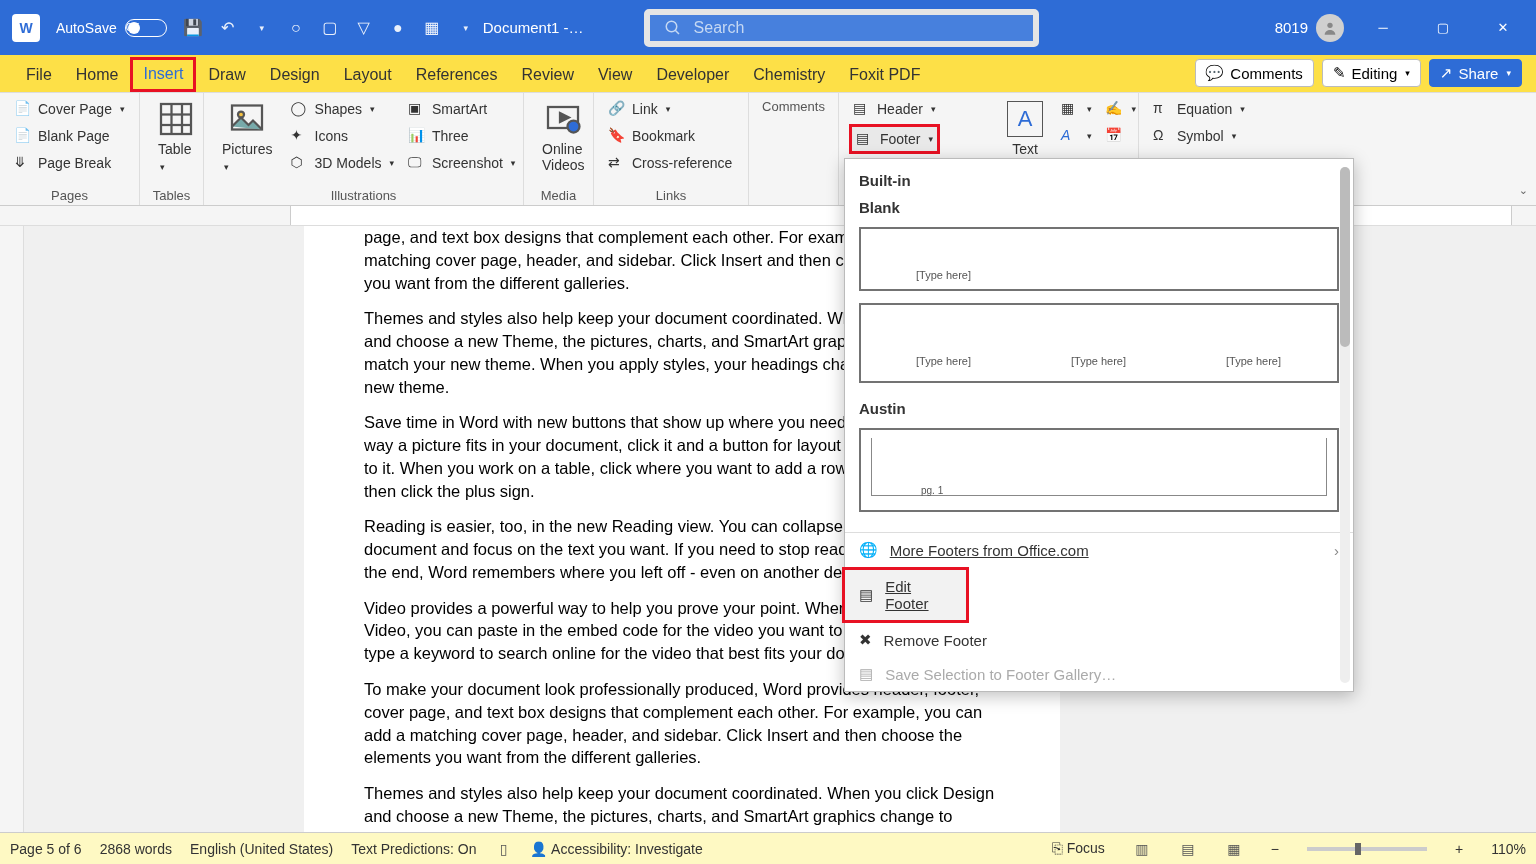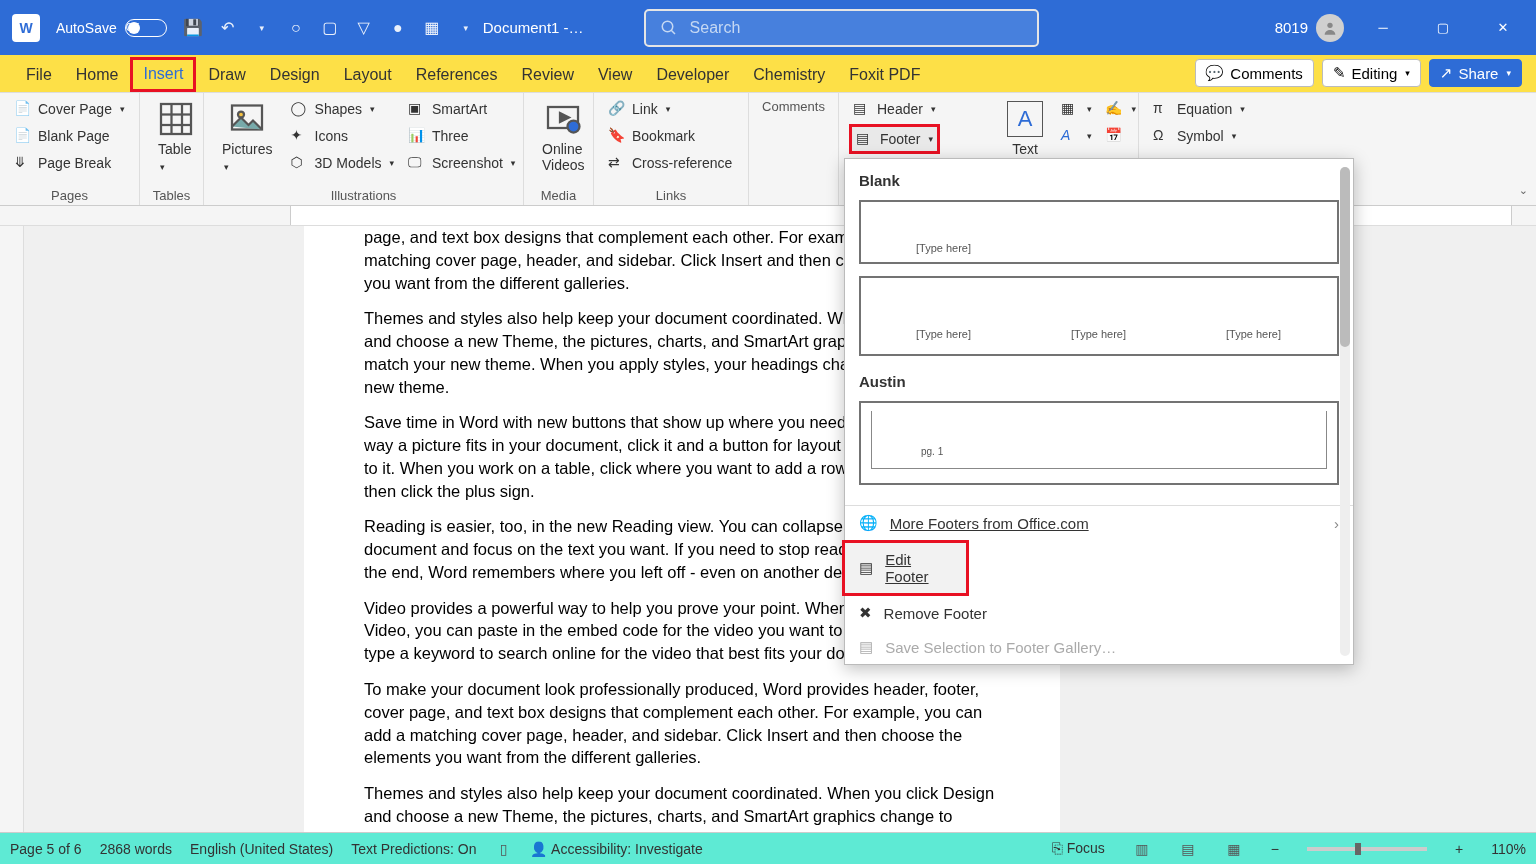--- a/index.html
+++ b/index.html
@@ -4,21 +4,21 @@
 <style>
 *{margin:0;padding:0;box-sizing:border-box;font-family:"Segoe UI",Arial,sans-serif}
 body{background:#fff;overflow:hidden;width:1536px;height:864px;position:relative}
 .titlebar{background:#2e6cd6;height:55px;display:flex;align-items:center;color:#fff;padding:0 12px;font-size:14px}
 .titlebar .app-icon{width:28px;height:28px;background:#fff;border-radius:4px;display:flex;align-items:center;justify-content:center;color:#2e6cd6;font-weight:700;margin-right:16px}
 .autosave{display:flex;align-items:center;gap:8px;margin-right:10px}
 .toggle{width:42px;height:18px;border:1px solid #fff;border-radius:10px;position:relative;display:flex;align-items:center;justify-content:flex-start;padding-right:3px;font-size:10px}
 .toggle::before{content:"";width:12px;height:12px;background:#fff;border-radius:50%;position:absolute;left:2px}
 .qat-icon{width:22px;height:22px;margin:0 6px;display:flex;align-items:center;justify-content:center;opacity:.9;font-size:16px}
 .doc-title{font-size:15px}
-.search{flex:0 0 395px;height:38px;background:#4780dd;border:2px solid #e5e5e5;border-radius:5px;margin-left:60px;display:flex;align-items:center;padding:0 14px;font-size:16px;color:#c5d8f3}
+.search{flex:0 0 395px;height:38px;background:#4780dd;border:6px solid #e5e5e5;border-radius:5px;margin-left:60px;display:flex;align-items:center;padding:0 14px;font-size:16px;color:#c5d8f3}
 .search svg{margin-right:12px}
 .tb-right{margin-left:auto;display:flex;align-items:center;gap:18px}
 .user-badge{display:flex;align-items:center;gap:8px;font-size:15px}
 .avatar{width:28px;height:28px;border-radius:50%;background:#d0d0d0;display:flex;align-items:center;justify-content:center}
 .win-btn{width:42px;height:30px;display:flex;align-items:center;justify-content:center;font-size:13px}
 
 .tabs{background:#fde047;height:38px;display:flex;align-items:flex-end;padding:0 14px;border-bottom:1px solid #ddd;position:relative}
 .tab{padding:6px 12px 8px;font-size:16px;color:#333;cursor:pointer}
 .tab.active{color:#2e6cd6;font-weight:400;border-bottom:3px solid #2e6cd6}
 .tab.highlight{border:3px solid #e81123;padding:5px 10px 6px}
@@ -57,21 +57,21 @@
 .dd-preview.austin{height:84px}
 .ph{position:absolute;font-size:11px;color:#555}
 .dd-footer-items{border-top:1px solid #ddd}
 .dd-fi{display:flex;align-items:center;gap:12px;padding:8px 14px;font-size:15px;color:#333}
 .dd-fi.boxed{border:3px solid #e81123;background:#f2f2f2;width:127px;margin-left:-3px}
 .dd-fi.disabled{color:#aaa}
 .dd-fi .arrow{margin-left:auto;color:#888}
 .scrollbar{position:absolute;right:3px;top:8px;bottom:8px;width:10px;background:#eee;border-radius:5px}
 .scrollbar .thumb{position:absolute;top:0;width:100%;height:180px;background:#bbb;border-radius:5px}
 
-.statusbar{position:absolute;bottom:0;left:0;right:0;height:32px;background:#5eead4;border-top:1px solid #ccc;display:flex;align-items:center;padding:0 10px;font-size:14px;color:#333;gap:18px}
+.statusbar{position:absolute;bottom:0;left:0;right:0;height:32px;background:#fef9c3;border-top:1px solid #ccc;display:flex;align-items:center;padding:0 10px;font-size:14px;color:#333;gap:18px}
 .statusbar .right{margin-left:auto;display:flex;align-items:center;gap:28px}
 .zoom-slider{width:120px;height:4px;background:#ccc;position:relative}
 .zoom-slider .knob{position:absolute;left:48px;top:-4px;width:6px;height:12px;background:#666}
 .sbico{width:18px;height:18px;display:flex;align-items:center;justify-content:center;color:#555}
 </style>
 </head>
 <body>
 
 <div class="titlebar">
   <div class="app-icon">
@@ -331,33 +331,34 @@
       <p>Reading is easier, too, in the new Reading view. You can collapse parts of the document and focus on the text you want. If you need to stop reading before you reach the end, Word remembers where you left off - even on another device.</p>
       <p>Video provides a powerful way to help you prove your point. When you click Online Video, you can paste in the embed code for the video you want to add. You can also type a keyword to search online for the video that best fits your document.</p>
       <p>To make your document look professionally produced, Word provides header, footer, cover page, and text box designs that complement each other. For example, you can add a matching cover page, header, and sidebar. Click Insert and then choose the elements you want from the different galleries.</p>
       <p>Themes and styles also help keep your document coordinated. When you click Design and choose a new Theme, the pictures, charts, and SmartArt graphics change to match your new theme. When you apply styles, your headings change to match the new theme.</p>
     </div>
   </div>
 </div>
 
 <div class="dropdown">
   <div class="dd-scroll">
+    <div class="dd-section-title">Built-in</div>
     <div class="dd-section-title">Blank</div>
     <div class="dd-preview blank">
       <span class="ph" style="left:55px;top:40px">[Type here]</span>
     </div>
     <div class="dd-preview three">
       <span class="ph" style="left:55px;top:50px">[Type here]</span>
       <span class="ph" style="left:210px;top:50px">[Type here]</span>
       <span class="ph" style="left:365px;top:50px">[Type here]</span>
     </div>
     <div class="dd-section-title">Austin</div>
     <div class="dd-preview austin">
       <div style="position:absolute;left:10px;right:10px;top:8px;bottom:14px;border-left:1.5px solid #888;border-right:1.5px solid #888;border-bottom:1.5px solid #888"></div>
-      <span class="ph" style="left:60px;top:43px;font-size:10px">pg. 1</span>
+      <span class="ph" style="left:60px;top:55px;font-size:10px">pg. 1</span>
     </div>
     <div class="scrollbar">
         <div class="thumb"></div>
       </div>
   </div>
   <div class="dd-footer-items">
     <div class="dd-fi">
         <span>🌐</span>
         <span style="text-decoration:underline">More Footers from Office.com</span>
         <span class="arrow">›</span>

